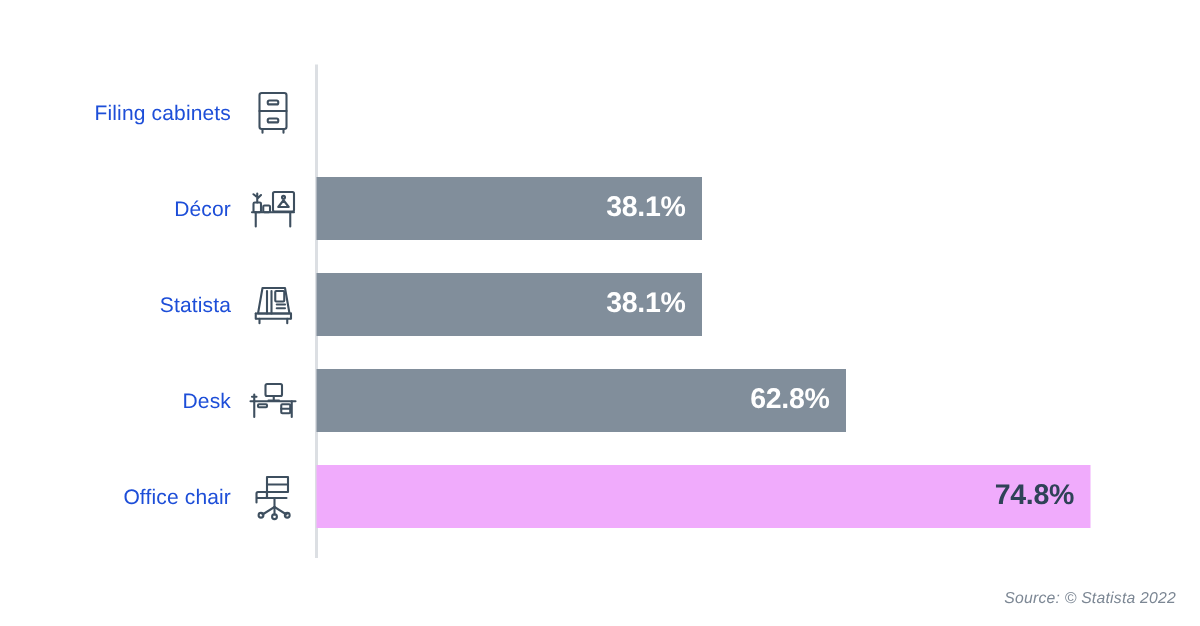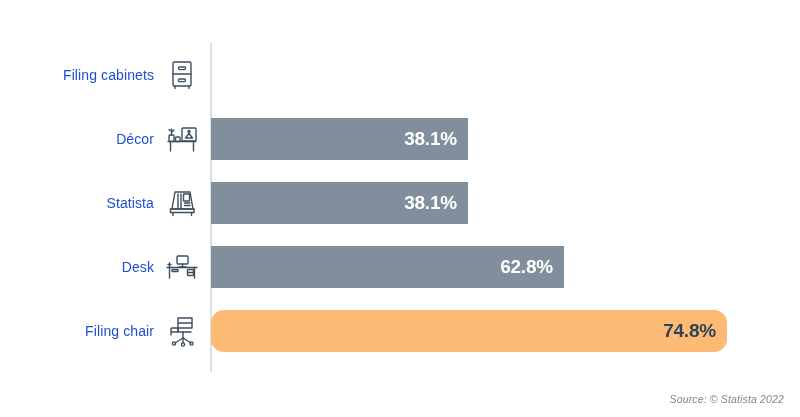--- a/index.html
+++ b/index.html
@@ -59,21 +59,21 @@
     display:flex;align-items:center;justify-content:center;
     color:#3e4f5f;
   }
   .cat-icon svg{display:block;}
   .bar{
     position:absolute;
     left:211px;top:0;
     height:42px;
     background:#818e9b;
   }
-  .bar.highlight{background:#fdba74;border-radius:13px;}
+  .bar.highlight{background:#f0abfc;}
   .bar-value{
     position:absolute;
     right:11px;top:0;
     height:42px;
     line-height:42px;
     font-size:19px;
     font-weight:bold;
     color:#ffffff;
     letter-spacing:-0.2px;
   }
@@ -180,21 +180,21 @@
             </svg>
           </span>
           <div class="bar" style="width:353px">
             <span class="bar-value">62.8%</span>
           </div>
         </div>
       </div>
 
       <div class="row">
         <div class="row-inner">
-          <span class="cat-label">Filing chair</span>
+          <span class="cat-label">Office chair</span>
           <span class="cat-icon">
             <svg width="32" height="34" viewBox="0 0 32 34" fill="none" stroke="currentColor" stroke-width="1.4" stroke-linecap="round" stroke-linejoin="round">
               <path d="M12 4 L26 4 L26 14 L12 14 Z"></path>
               <line x1="12" y1="9" x2="26" y2="9"></line>
               <path d="M12 14 L12 18 L25 18"></path>
               <rect x="5" y="14" width="7" height="4" rx="1"></rect>
               <path d="M5 18 L5 21"></path>
               <line x1="17" y1="18" x2="17" y2="24"></line>
               <path d="M9 29 L17 24 L25 29"></path>
               <circle cx="8" cy="29.5" r="1.6"></circle>

